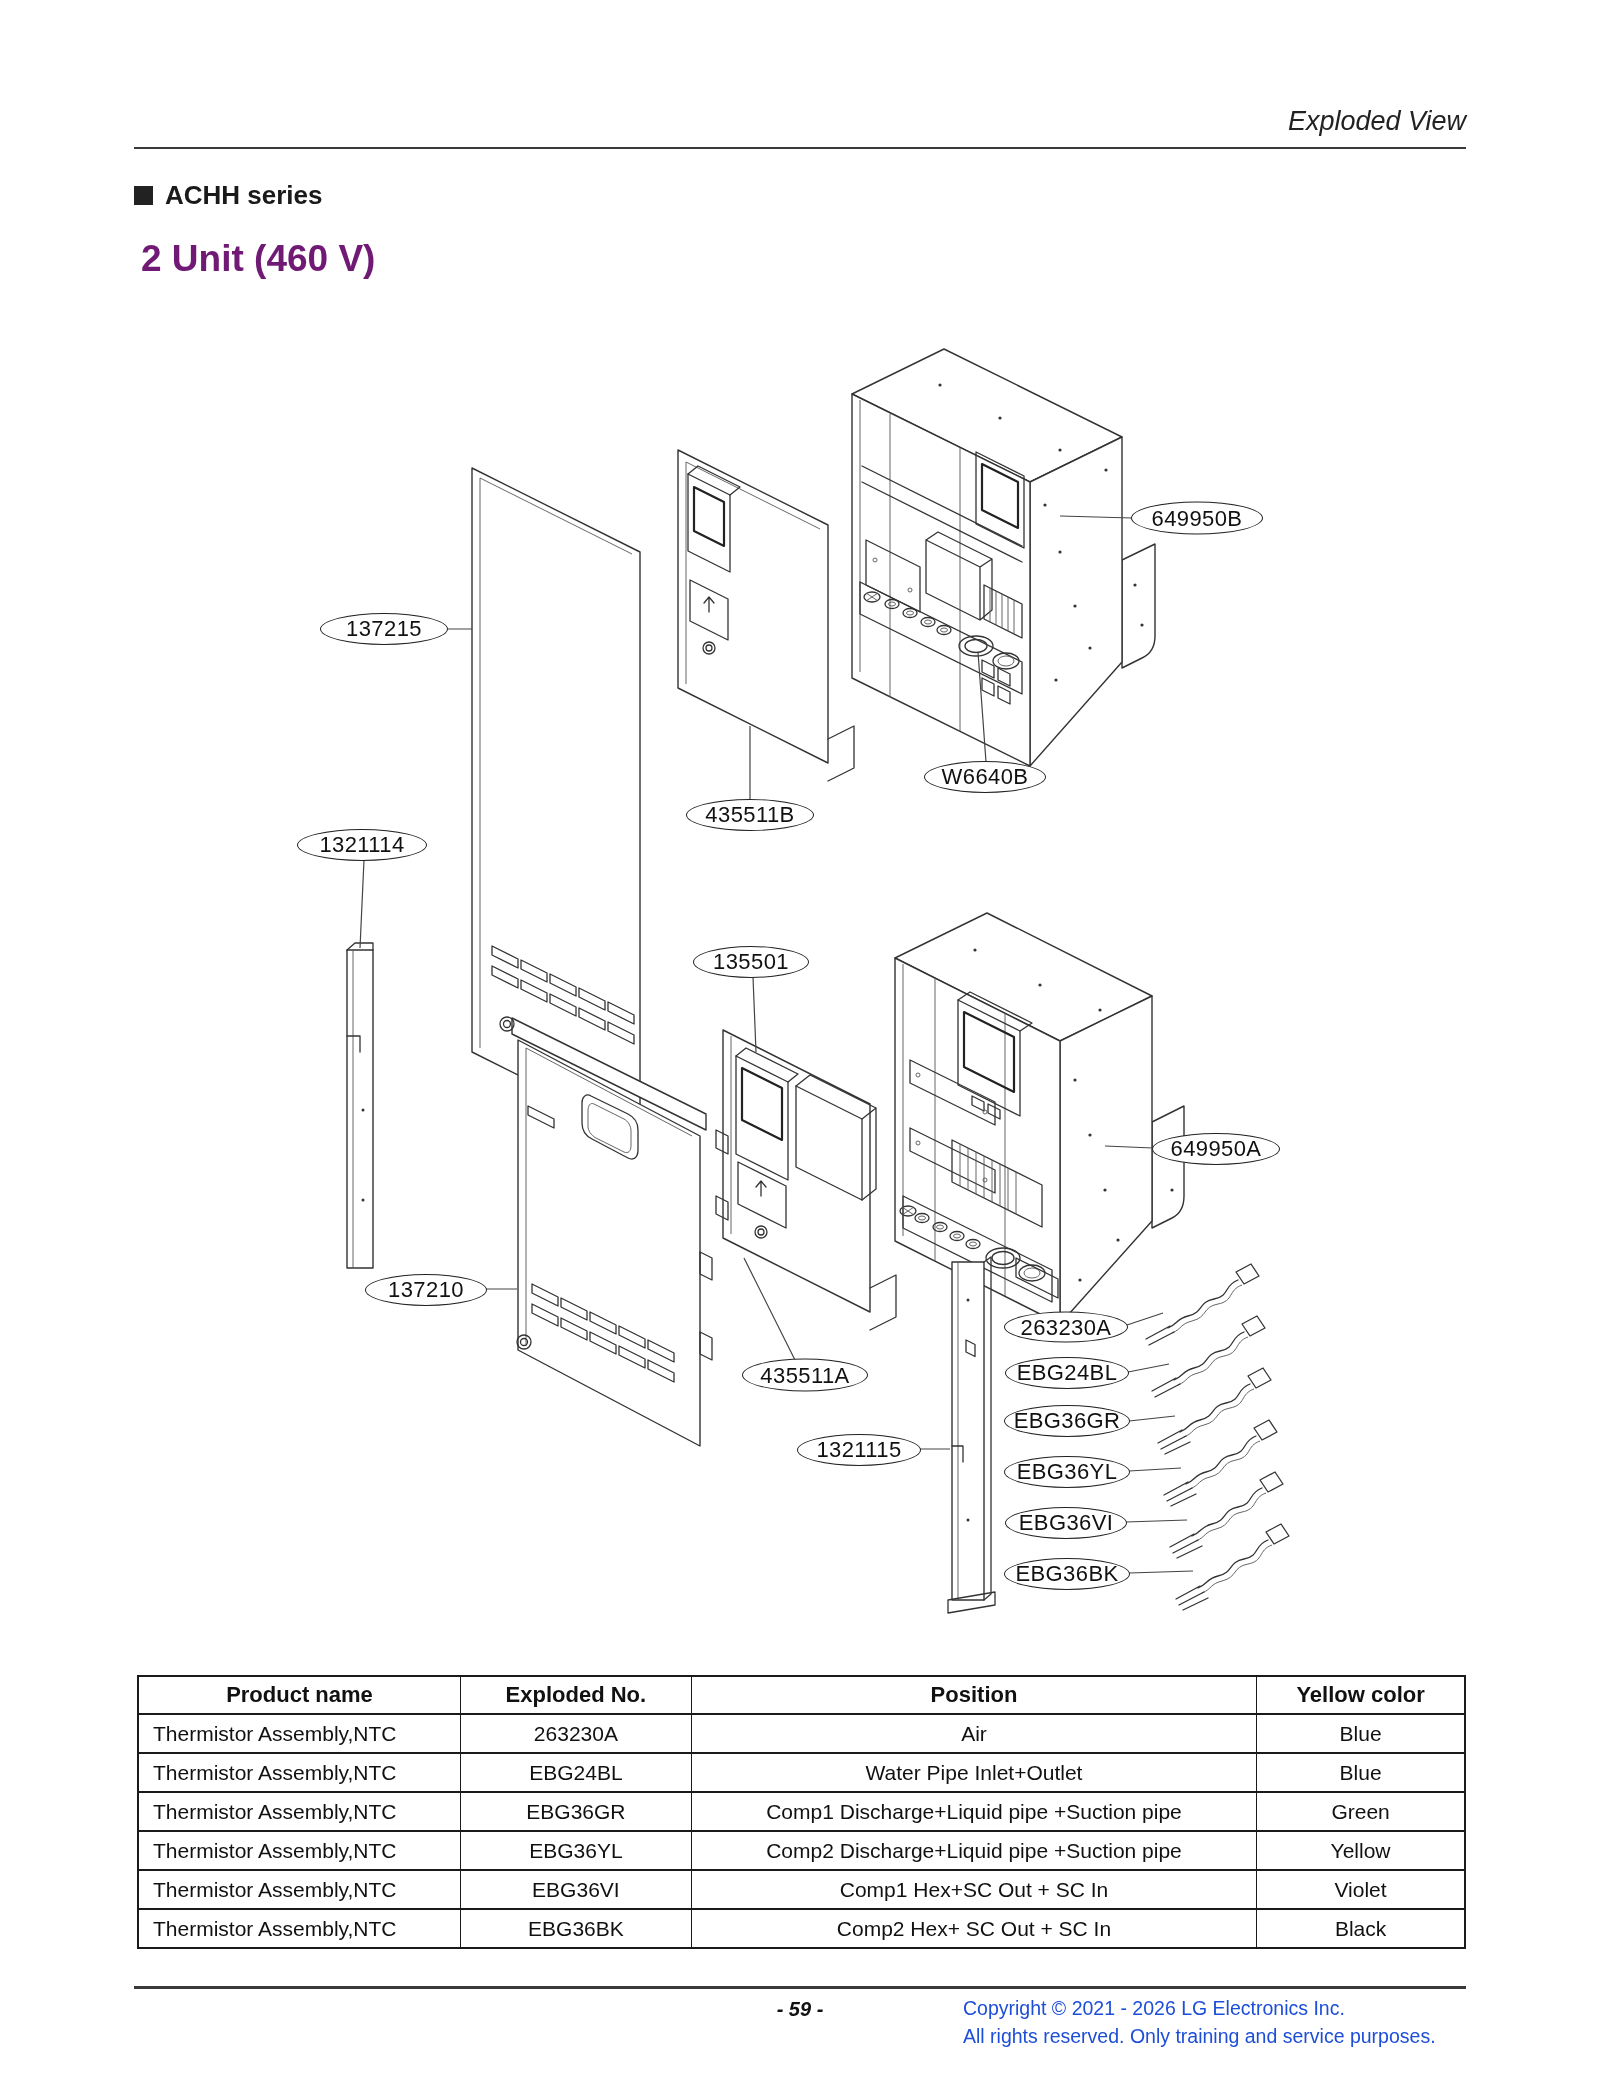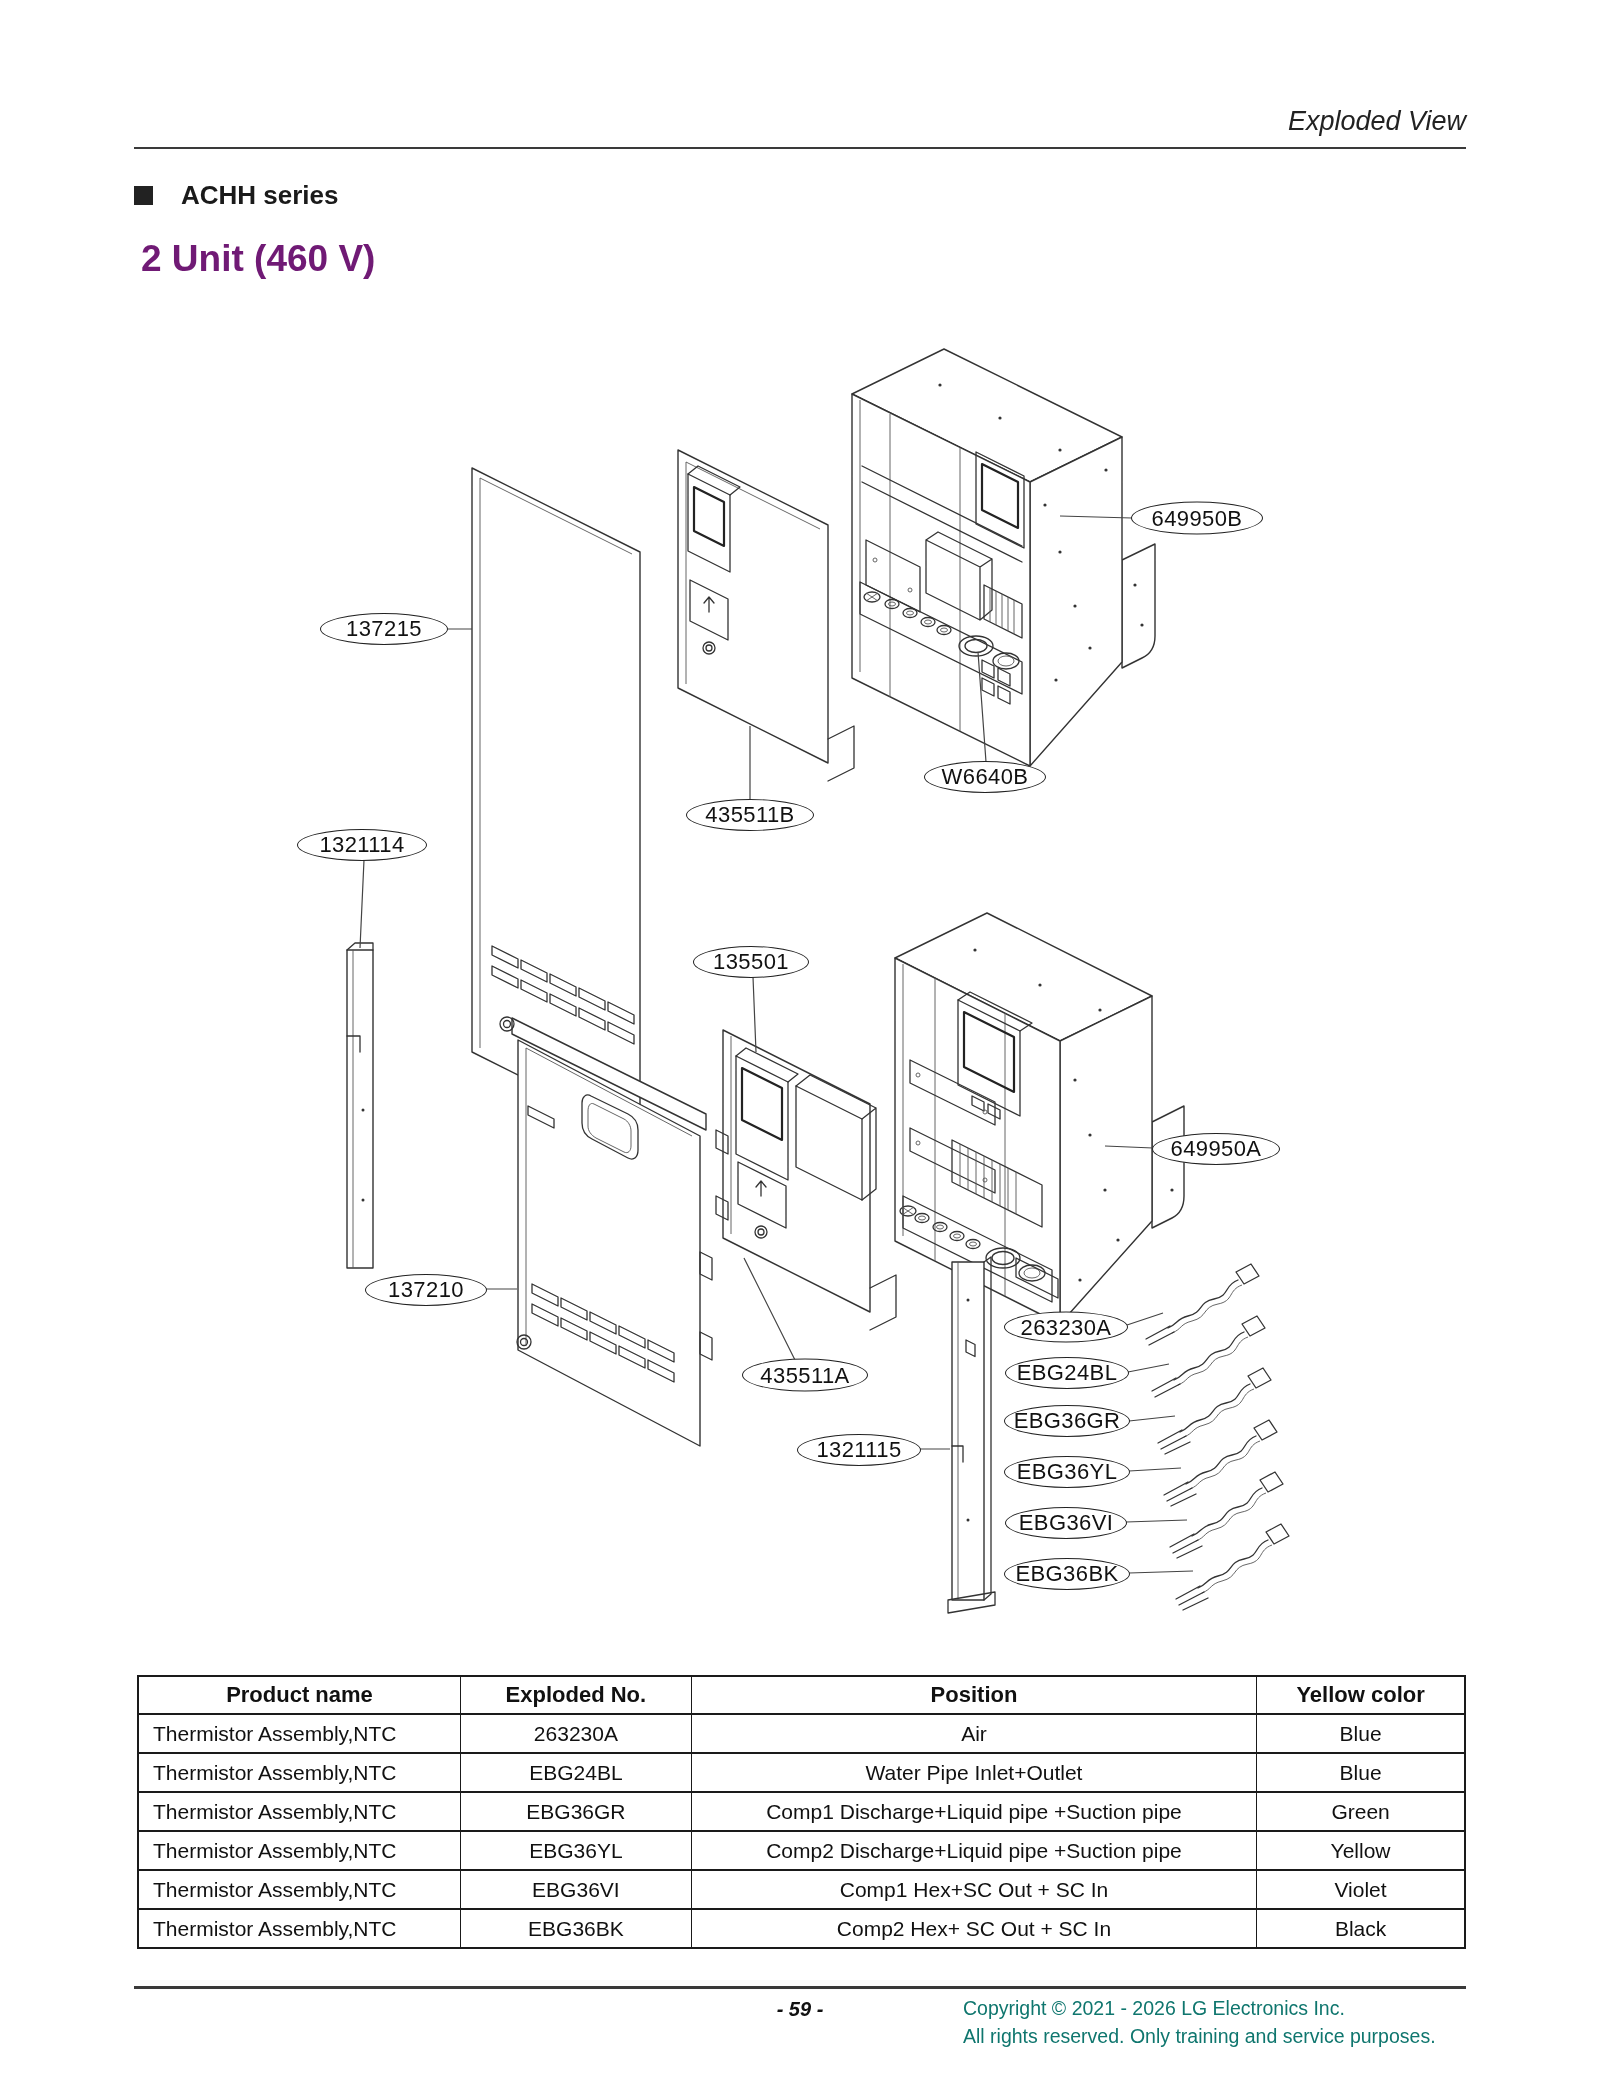--- a/index.html
+++ b/index.html
@@ -5,21 +5,21 @@
   html,body{margin:0;padding:0;background:#e8e8e8;}
   .page{
     position:relative;width:1600px;height:2084px;margin:0 auto;background:#ffffff;
     font-family:Liberation Sans, sans-serif;color:#111;overflow:hidden;
   }
   
   .hdr-title{position:absolute;top:106px;right:134px;font-size:27px;font-style:italic;color:#222;}
   .hdr-rule{position:absolute;top:147px;left:134px;width:1332px;height:2px;background:#3a3a3a;}
   .series-heading{position:absolute;top:180px;left:134px;display:flex;align-items:center;gap:12px;}
   .series-sq{width:19px;height:19px;background:#222;flex:0 0 auto;}
-  .series-txt{font-size:26px;font-weight:bold;color:#1a1a1a;margin-left:16px;}
+  .series-txt{font-size:26px;font-weight:bold;color:#1a1a1a;}
   .unit-heading{position:absolute;top:238px;left:141px;font-size:37px;font-weight:bold;color:#701a75;}
   
   .diagram-svg{position:absolute;left:0;top:0;width:1600px;height:2084px;z-index:1;}
   .callout{
     position:absolute;transform:translate(-50%,-50%);z-index:2;background:#fff;
     border:1.6px solid #222;border-radius:50%;display:flex;align-items:center;justify-content:center;
     font-size:22px;letter-spacing:.4px;white-space:nowrap;color:#111;
   }
   
   .part{fill:#fff;stroke:#333;stroke-width:1.4;stroke-linejoin:round;}
@@ -37,21 +37,21 @@
     border-left:1.2px solid #1a1a1a;border-right:1.2px solid #1a1a1a;
     border-top:2px solid #1a1a1a;border-bottom:2px solid #1a1a1a;
     height:37px;padding:0 8px;text-align:center;overflow:hidden;white-space:nowrap;
   }
   .parts-table{border:2.2px solid #1a1a1a;}
   .parts-table th{font-size:22px;font-weight:bold;height:36px;}
   .parts-table td.c-product{text-align:left;padding-left:14px;}
   
   .ftr-rule{position:absolute;top:1986px;left:134px;width:1332px;height:2.5px;background:#3a3a3a;z-index:3;}
   .page-num{position:absolute;top:1998px;left:740px;width:120px;text-align:center;font-size:20px;font-weight:bold;font-style:italic;z-index:3;}
-  .copyright{position:absolute;top:1995px;left:963px;font-size:19.5px;line-height:1.42;color:#0f766e;z-index:3;}
+  .copyright{position:absolute;top:1995px;left:963px;font-size:19.5px;line-height:1.42;color:#1d4ed8;z-index:3;}
 </style>
 </head>
 <body>
 
 <div class="page">
 
   <div class="hdr-title">Exploded View</div>
   <div class="hdr-rule"></div>
   <div class="series-heading">
     <span class="series-sq"></span>

